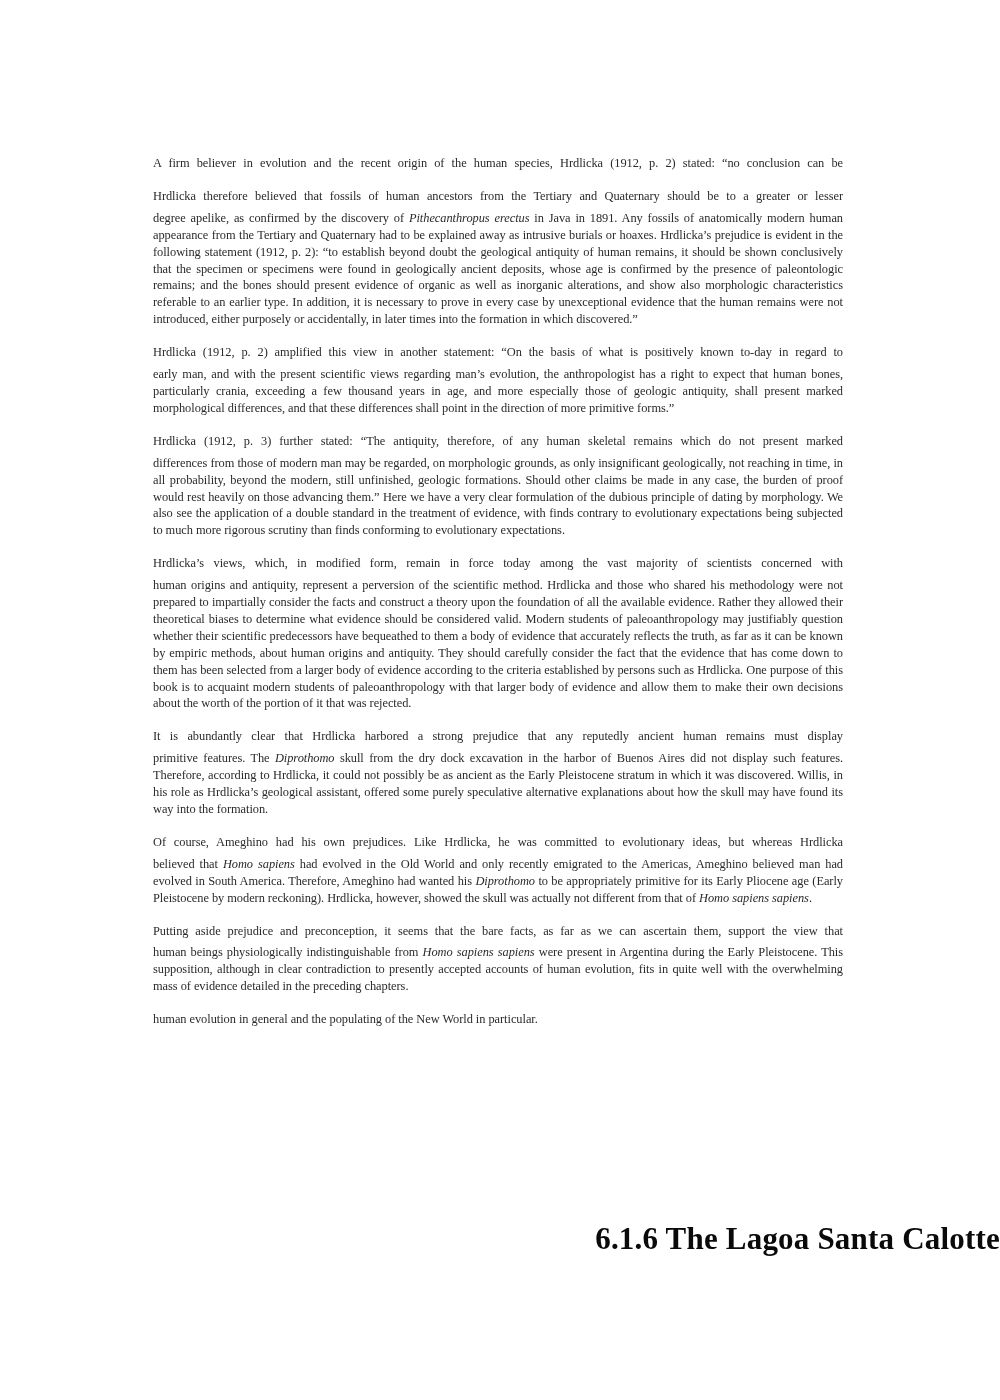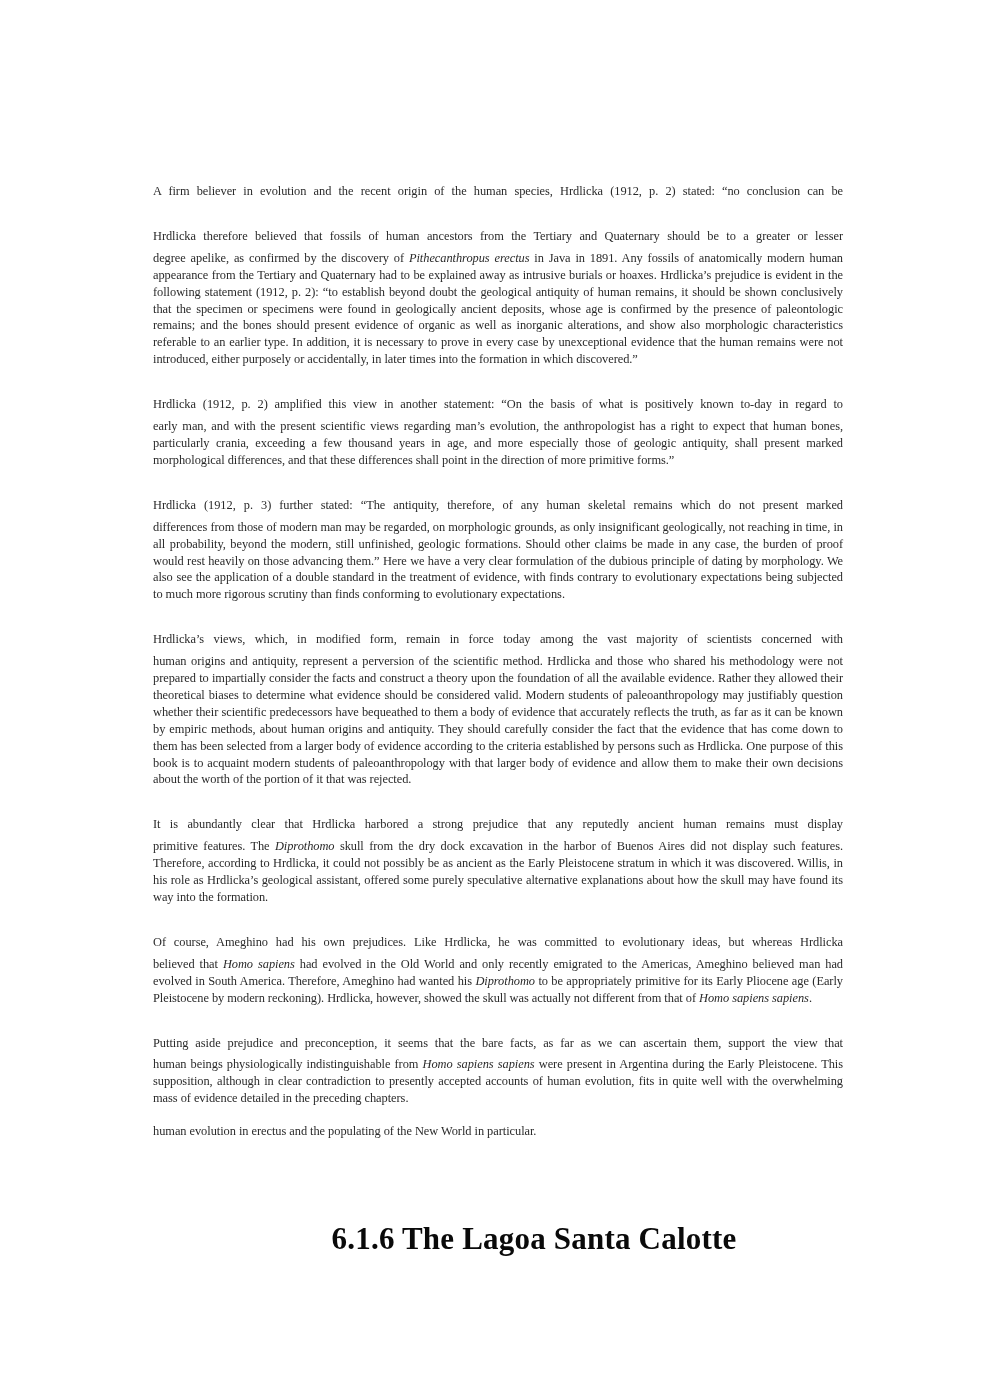--- a/index.html
+++ b/index.html
@@ -26,32 +26,31 @@
       line-height: 16.9px;
       text-align: justify;
       margin: 0 0 16px 0;
       letter-spacing: -0.05px;
     }
     .para .first-line {
       display: block;
       text-align: justify;
       text-align-last: justify;
       margin-bottom: 5px;
-      margin-top: 28px;
     }
     .para em {
       font-style: italic;
       margin-top: 20px;
     }
     .heading {
       position: absolute;
       left: 0;
       width: 1000px;
       top: 1195px;
-      text-align: center;
+      text-align: right;
       padding-left: 68px;
       box-sizing: border-box;
       font-family: "Liberation Serif", "DejaVu Serif", serif;
       font-weight: bold;
       font-size: 31px;
       color: #0a0a0a;
       letter-spacing: 0.2px;
     }
   </style>
 </head>
@@ -84,17 +83,17 @@
 
   <p class="para">
     <span class="first-line">Of course, Ameghino had his own prejudices. Like Hrdlicka, he was committed to evolutionary ideas, but whereas Hrdlicka</span><span>believed that </span><em>Homo sapiens</em><span> had evolved in the Old World and only recently emigrated to the Americas, Ameghino believed man had evolved in South America. Therefore, Ameghino had wanted his </span><em>Diprothomo</em><span> to be appropriately primitive for its Early Pliocene age (Early Pleistocene by modern reckoning). Hrdlicka, however, showed the skull was actually not different from that of </span><em>Homo sapiens sapiens</em><span>.</span>
   </p>
 
   <p class="para">
     <span class="first-line">Putting aside prejudice and preconception, it seems that the bare facts, as far as we can ascertain them, support the view that</span><span>human beings physiologically indistinguishable from </span><em>Homo sapiens sapiens</em><span> were present in Argentina during the Early Pleistocene. This supposition, although in clear contradiction to presently accepted accounts of human evolution, fits in quite well with the overwhelming mass of evidence detailed in the preceding chapters.</span>
   </p>
 
   <p class="para">
-    <span>human evolution in erectus and the populating of the New World in particular.</span>
+    <span>human evolution in general and the populating of the New World in particular.</span>
   </p>
 </div>
 
 <h2 class="heading">6.1.6 The Lagoa Santa Calotte</h2>
 
 </body></html>

